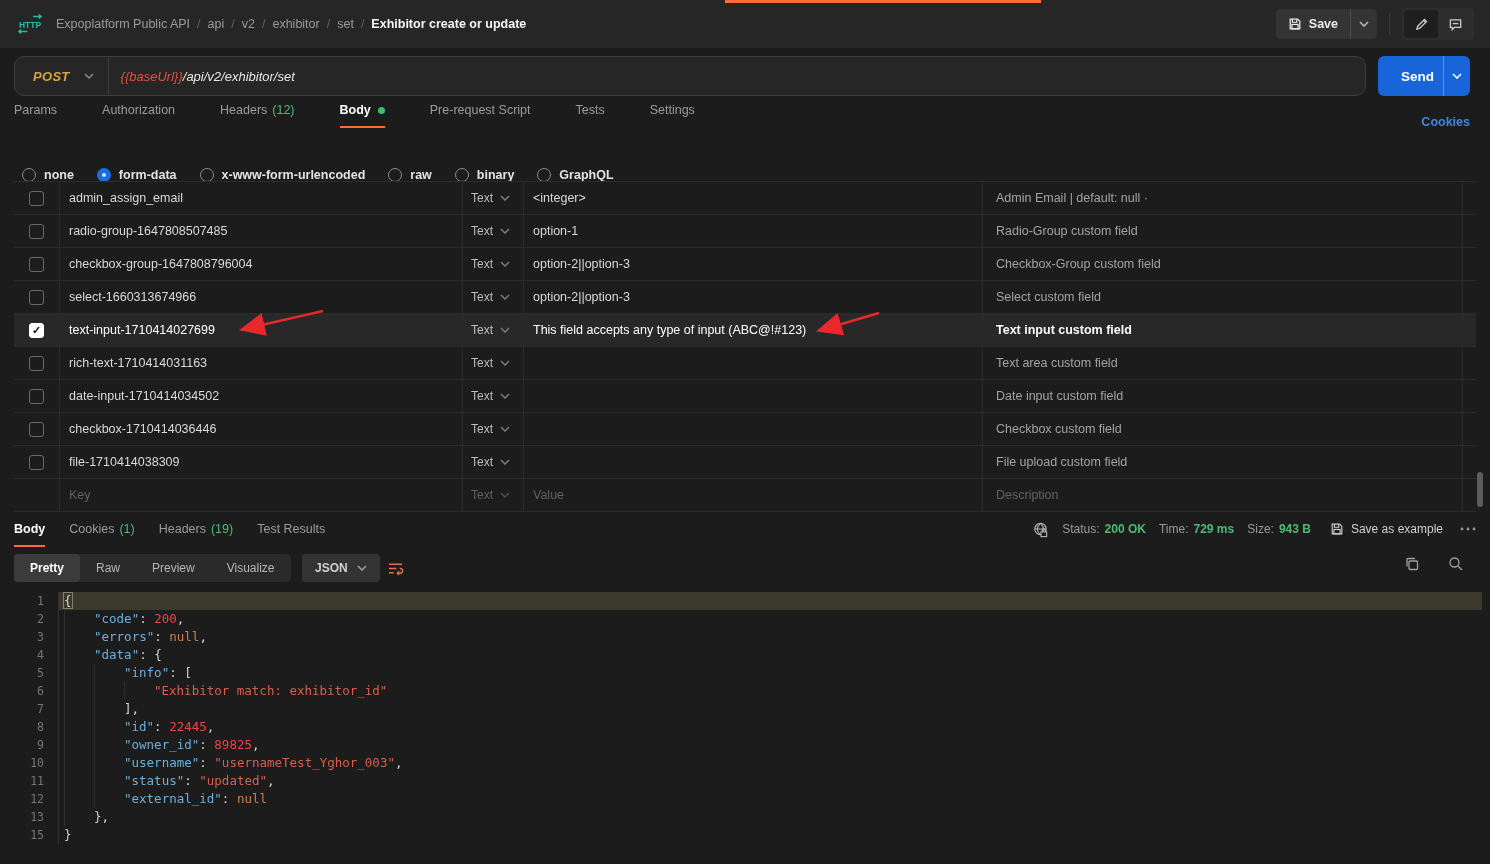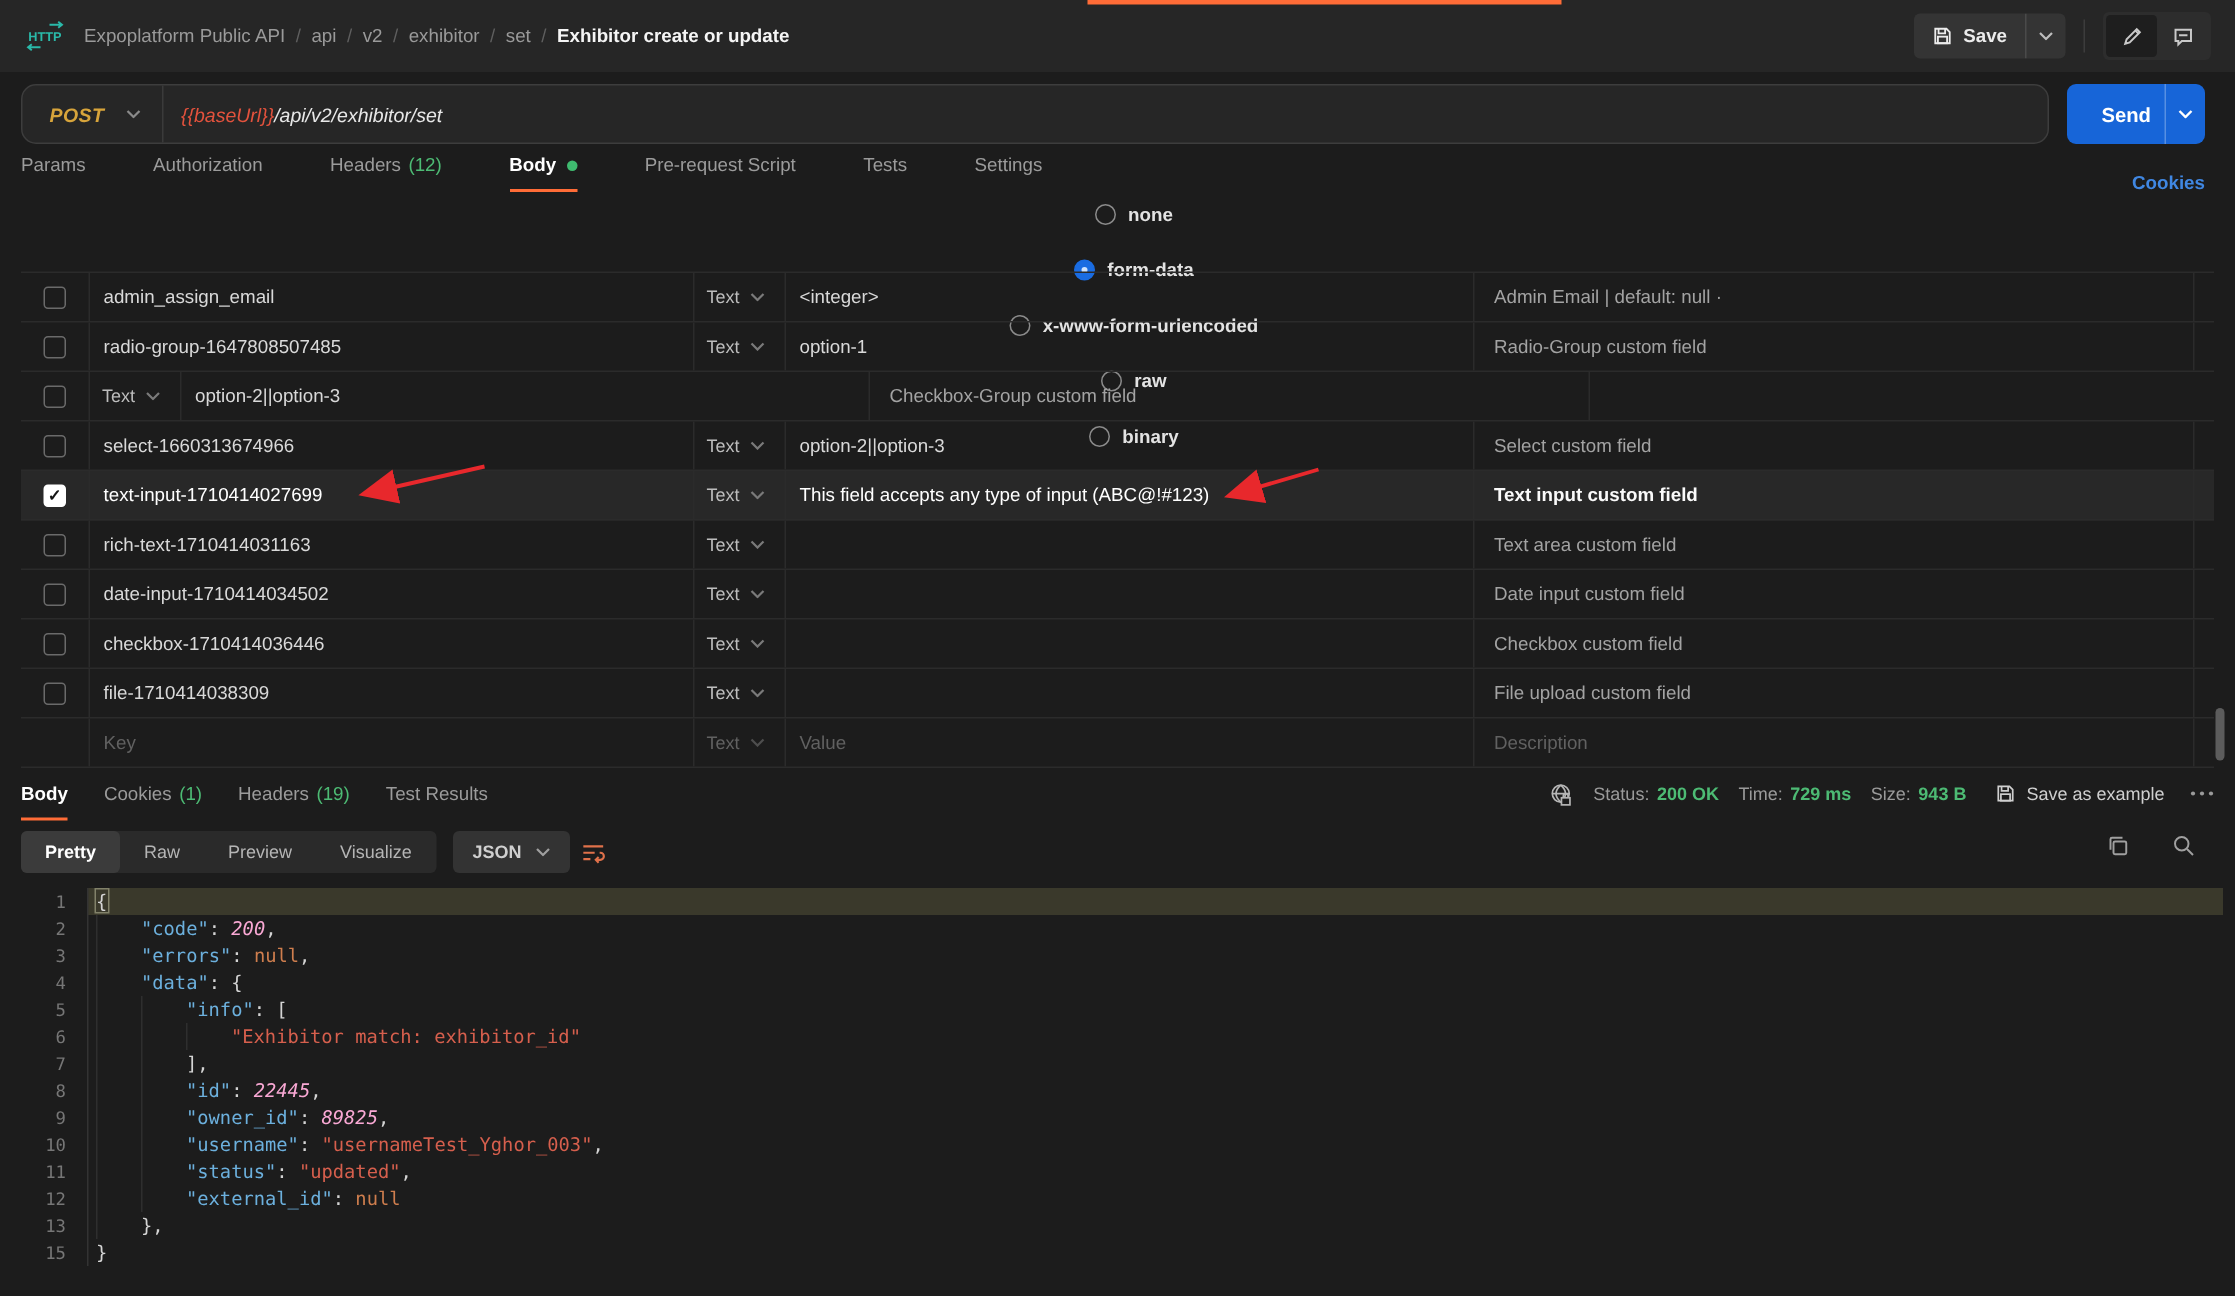--- a/index.html
+++ b/index.html
@@ -41,21 +41,21 @@
   
   .req-tabs { position:absolute; left:0; top:92px; width:1324px; height:36px; display:flex; align-items:center; gap:45px; padding-left:14px; }
   .rtab { position:relative; height:100%; display:flex; align-items:center; gap:5px; font-size:12.5px; color:#9b9b9b; cursor:pointer; }
   .rtab.active { color:#fff; font-weight:600; }
   .rtab.active::after { content:''; position:absolute; left:0; right:0; bottom:0; height:2px; background:#ff6c37; }
   .rtab-count { color:#4dbb74; }
   .rtab-dot { width:7px; height:7px; border-radius:50%; background:#3fba6f; margin-left:2px; }
   .cookies-link { position:absolute; right:20px; top:0; height:36px; display:flex; align-items:center; color:#4087e2; font-size:12.5px; font-weight:600; cursor:pointer; }
 
   
-  .modes-row { position:absolute; left:0; top:136px; width:1490px; height:41px; display:flex; align-items:center; gap:23px; padding-left:22px;flex-direction:column; }
+  .modes-row { position:absolute; left:0; top:154px; width:1490px; height:41px; display:flex; align-items:center; gap:23px; padding-left:22px; }
   .mode { display:flex; align-items:center; gap:8px; cursor:pointer; }
   .mode-label { font-size:12.5px; color:#e3e3e3; font-weight:600; }
   .radio { width:14px; height:14px; border-radius:50%; border:1.5px solid #8b8b8b; position:relative; flex:none; }
   .radio.sel { border-color:#1a6ce2; background:#1a6ce2; }
   .radio.sel::after { content:''; position:absolute; left:4px; top:4px; width:4px; height:4px; border-radius:50%; background:#cfe3ff; }
 
   
   .form-table { position:absolute; left:14px; top:181px; width:1462px; border-top:1px solid #2b2b2b; }
   .trow { display:flex; height:33px; border-bottom:1px solid #2b2b2b; background:transparent; }
   .trow.selected { background:#282828; }
@@ -98,21 +98,21 @@
   .view-icons > span { display:flex; cursor:pointer; }
 
   
   .code-area { position:absolute; left:0; top:588px; width:1490px; height:276px; padding:4px 8px 0 0; font-family:"DejaVu Sans Mono", monospace; font-size:12.5px; }
   .line { display:flex; height:18px; line-height:18px; }
   .ln { width:58px; padding-right:14px; text-align:right; color:#767676; font-size:11.5px; flex:none; }
   .lc { flex:1; border-left:1px solid #333; padding-left:5px; white-space:pre; }
   .line.hl .lc { background:#3a392b; }
   .ind { display:inline-block; width:30px; height:18px; border-left:1px solid #2e2e2e; vertical-align:top; }
   .tk { color:#6cb0dd; }
-  .tn { color:#f9a8d4;font-style:italic; }
+  .tn { color:#ef4444; }
   .ts { color:#d65f4d; }
   .tu { color:#cf7e4e; }
   .tp { color:#d4d4d4; }
   .tb { color:#d4d4d4; outline:1px solid #82826a; }
 
   
   .anno { position:absolute; inset:0; pointer-events:none; z-index:50; }
 
   
   svg.ic { display:block; }
@@ -291,20 +291,21 @@
             </span>
           </div>
           <div class="cell c-val">option-1</div>
           <div class="cell c-desc">Radio-Group custom field</div>
           <div class="cell c-extra"></div>
         </div>
         <div class="trow">
           <div class="cell c-check">
             <span class="checkbox"></span>
           </div>
+          <div class="cell c-key">checkbox-group-1647808796004</div>
           <div class="cell c-type">
             <span class="type-label">Text</span>
             <span class="type-chev">
               <svg class="chev-svg" viewBox="0 0 10 6" fill="none" stroke="currentColor" stroke-width="1.5">
                 <polyline points="1,1 5,5 9,1"></polyline>
               </svg>
             </span>
           </div>
           <div class="cell c-val">option-2||option-3</div>
           <div class="cell c-desc">Checkbox-Group custom field</div>

